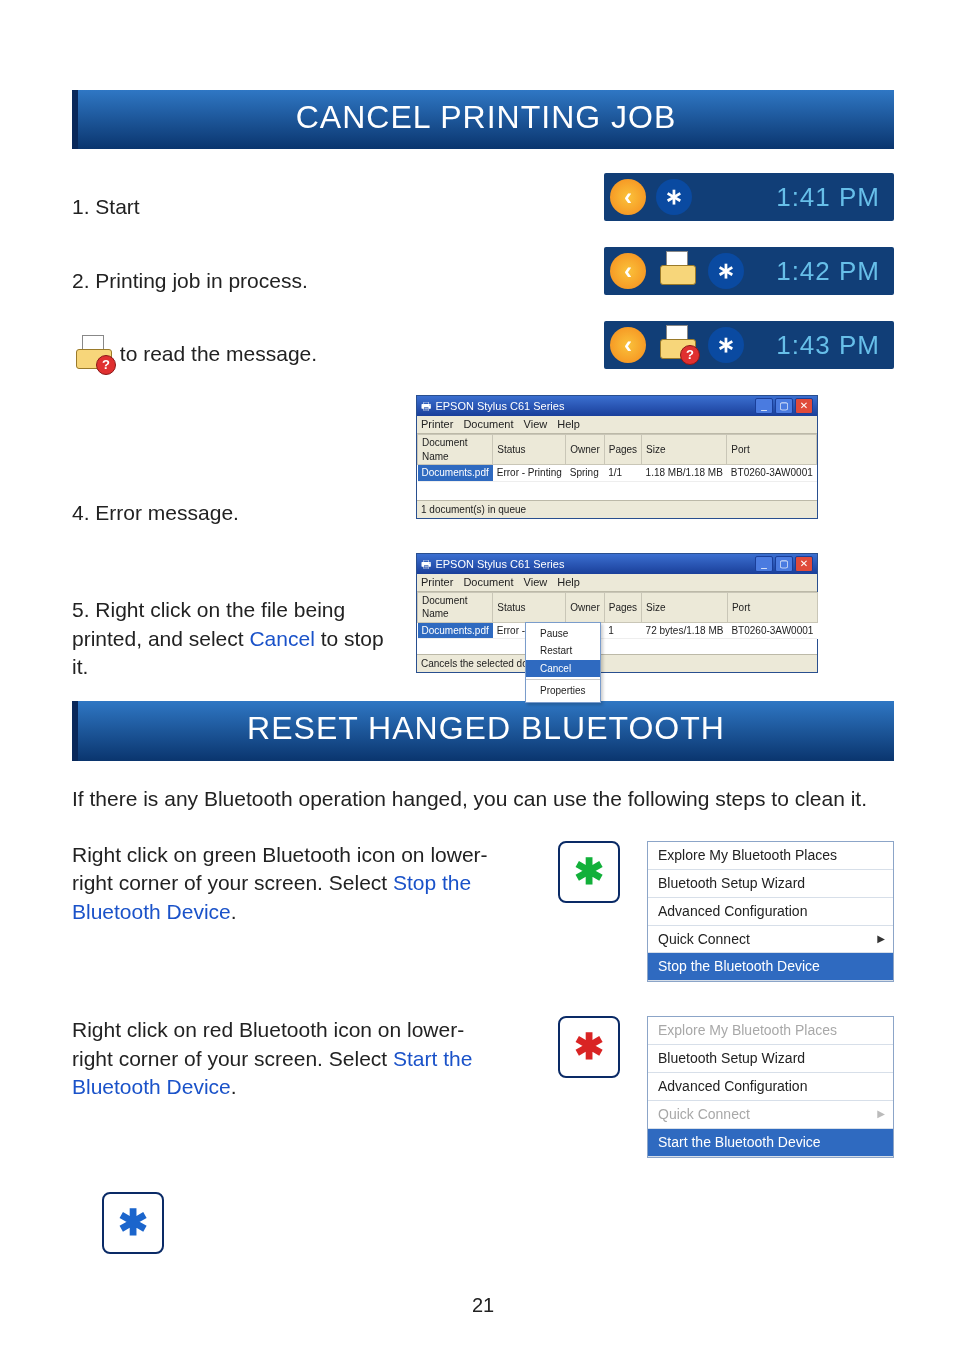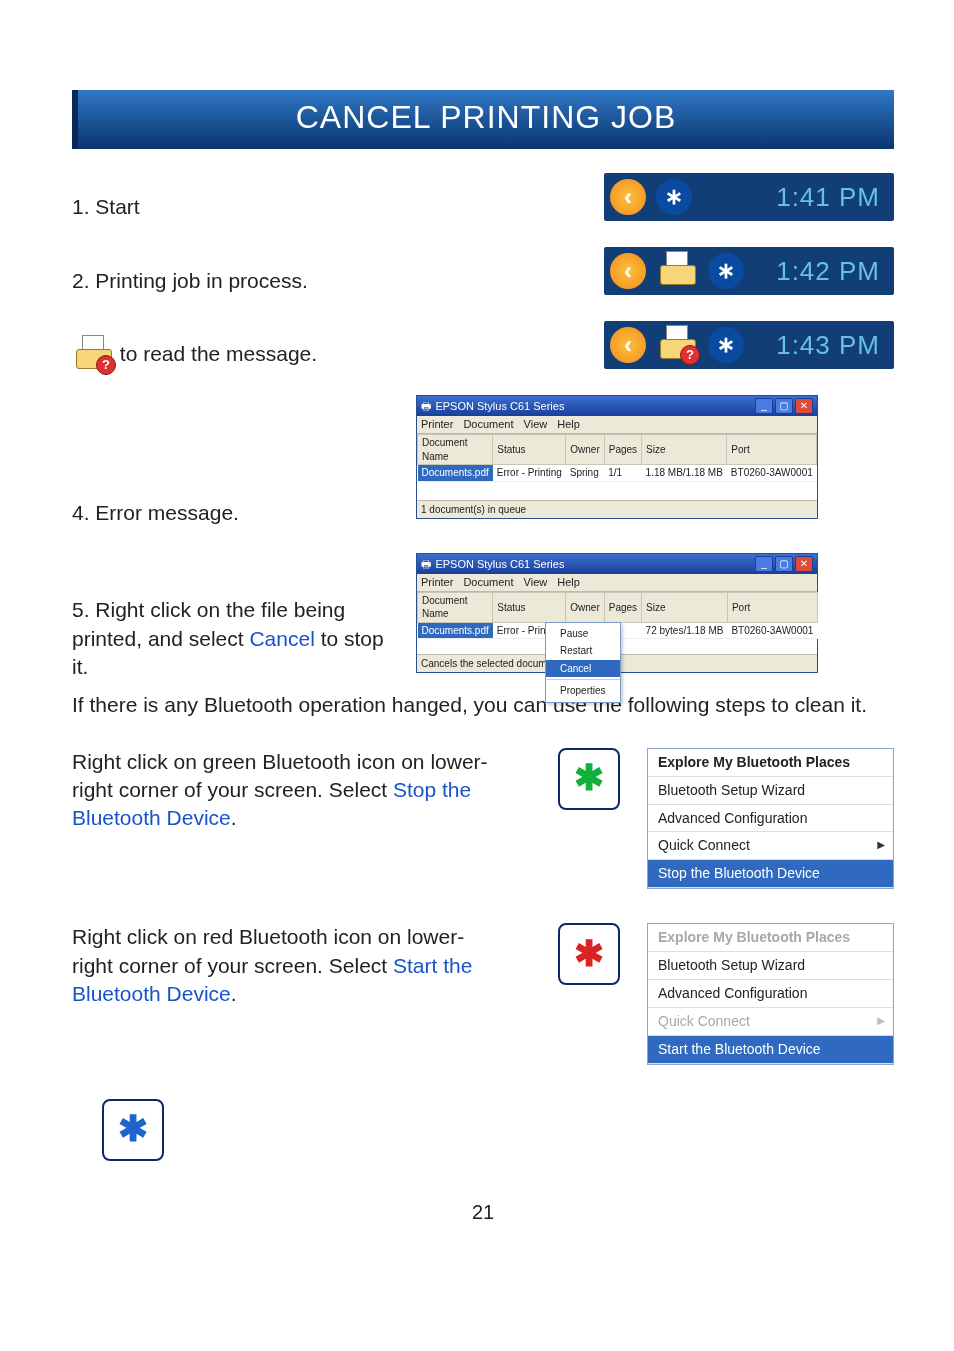--- a/index.html
+++ b/index.html
@@ -24,30 +24,30 @@
   .win .titlebar .caps{margin-left:auto;display:flex;gap:2px}
   .cap{width:16px;height:14px;display:flex;align-items:center;justify-content:center;font-size:10px;color:#fff;border:1px solid #1a3f9a;border-radius:2px}
   .cap.min{background:#4a7be0}
   .cap.max{background:#4a7be0}
   .cap.close{background:#e04a3a}
   .menubar{background:#ece9d8;border-bottom:1px solid #bcb9a8;padding:1px 4px;display:flex;gap:10px;font-size:11px}
   .tbl{width:100%;border-collapse:collapse;background:#fff}
   .tbl th{background:#ece9d8;border:1px solid #c9c6b7;font-weight:400;text-align:left;padding:1px 4px;font-size:10px}
   .tbl td{border-bottom:1px solid #eee;padding:1px 4px;font-size:10px;white-space:nowrap}
   .docsel{background:#2f6ac0;color:#fff}
-  .ctxmenu{position:absolute;left:128px;top:30px;background:#fff;border:1px solid #7a9ccb;font-size:10px;padding:2px 0;box-shadow:2px 2px 3px rgba(0,0,0,.2)}
+  .ctxmenu{position:absolute;left:108px;top:30px;background:#fff;border:1px solid #7a9ccb;font-size:10px;padding:2px 0;box-shadow:2px 2px 3px rgba(0,0,0,.2)}
   .ctxmenu div{padding:2px 14px}
   .ctxmenu .sel{background:#2f6ac0;color:#fff}
   .ctxmenu .sep{border-top:1px solid #ccc;margin:2px 0;padding:0}
   .statusbar{background:#ece9d8;border-top:1px solid #bcb9a8;font-size:10px;padding:2px 4px}
   .tbl-wrap{position:relative;background:#fff;min-height:62px}
   
   .btmenu{border:1px solid #8ca5c8;font-size:14px;background:#fff;width:245px;margin-bottom:12px}
   .btmenu .item{padding:4px 10px;border-bottom:1px solid #d7dfe9;position:relative}
-  .btmenu .item.bold{font-weight:bold}
+  .btmenu .item.bold{font-weight:normal}
   .btmenu .item.disabled{color:#a8a8a8}
   .btmenu .item.arrow::after{content:"▶";position:absolute;right:8px;top:6px;font-size:10px;color:#333}
   .btmenu .item.arrow.disabled::after{color:#bbb}
   .btmenu .highlight{background:#2f6ac0;color:#fff}
   .bt-big{width:58px;height:58px;border-radius:8px;border:2px solid #0a2a66;display:flex;align-items:center;justify-content:center;font-size:36px;font-weight:bold;background:#fff;margin-left:30px}
   .bt-big.green{color:#12b03a}
   .bt-big.red{color:#d92424}
   .bt-big.blue{color:#1b65cc}
   .link{color:#1a52c9}
   .pagenum{text-align:center;font-size:20px;margin-top:38px}
@@ -200,20 +200,21 @@
             <div class="sel">Cancel</div>
             <div class="sep"></div>
             <div>Properties</div>
           </div>
         </div>
         <div class="statusbar">Cancels the selected documents.</div>
       </div>
     </div>
   </div>
 
+  <div class="section-heading">RESET HANGED BLUETOOTH</div>
 
   <p style="margin:10px 0 28px">If there is any Bluetooth operation hanged, you can use the following steps to clean it.</p>
 
   <div class="sec2row">
     <div class="text">
       <span>Right click on green Bluetooth icon on lower-right corner of your screen. Select </span><span class="link">Stop the Bluetooth Device</span><span>.</span>
     </div>
     <div class="bt-col">
         <div class="bt-big green">✱</div>
       </div>

